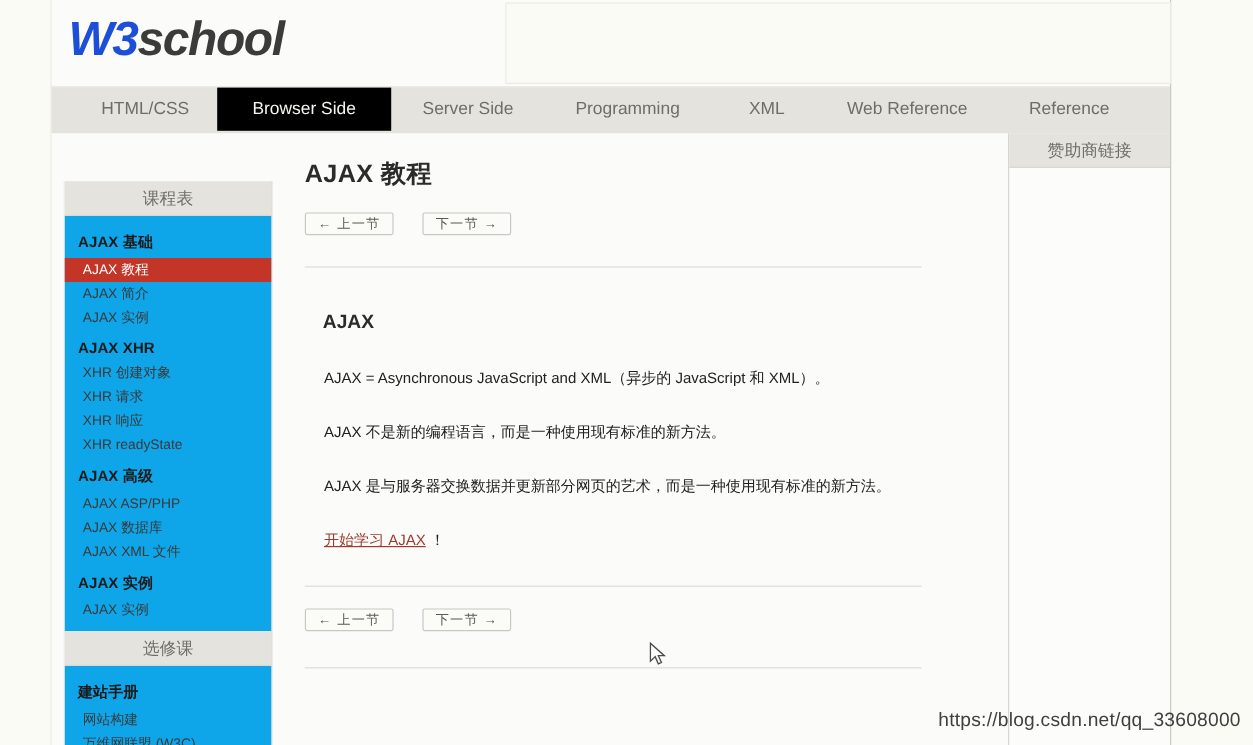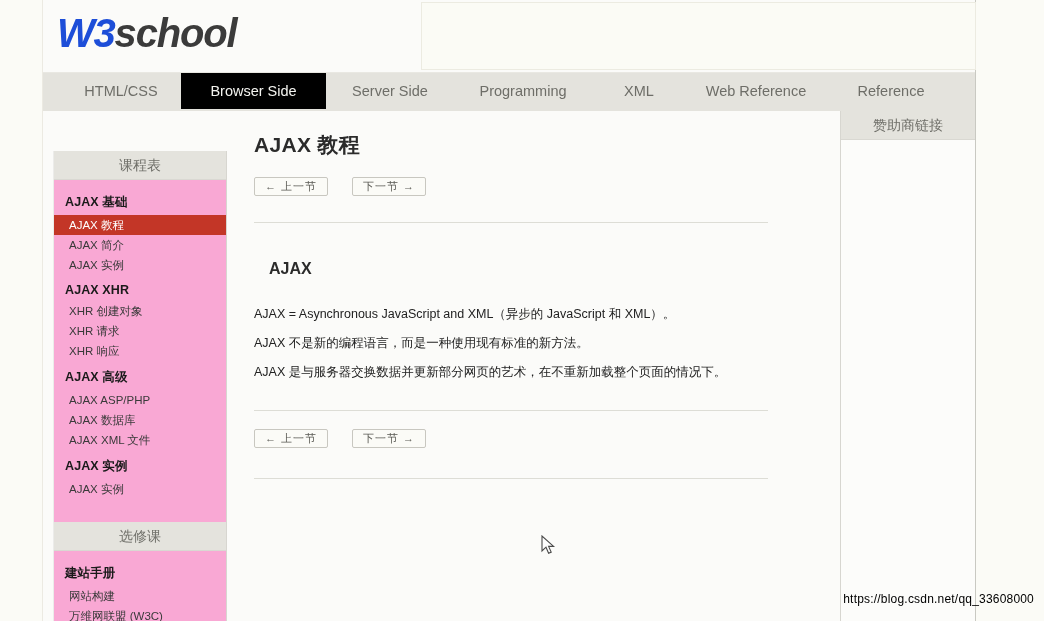--- a/index.html
+++ b/index.html
@@ -115,21 +115,21 @@
   }
   .side-head {
     background: #e4e3dd;
     color: #6f6f69;
     font-size: 14px;
     text-align: center;
     line-height: 28px;
     height: 28px;
     border-bottom: 1px solid #d9d8d2;
   }
-  .side-block { padding: 6px 0 16px 0; background: #f9a8d4; }
+  .side-block { padding: 6px 0 0 0; background: #0ea5e9; }
   .side-group {
     font-size: 12.5px;
     font-weight: bold;
     color: #1a1a1a;
     padding: 8px 0 4px 11px;
     letter-spacing: 0.1px;
   }
   .side-link {
     font-size: 11.5px;
     color: #3a3a3a;
@@ -191,21 +191,21 @@
   }
   .hr-top { margin-top: 26px; }
   #main h2 {
     margin: 15px;
     padding: 22px 0 0 0;
     font-size: 16px;
     font-weight: bold;
     color: #2b2b2b;
   }
   #main p {
-    margin: 0;
+    margin: 16px;
     padding: 13px 0 0 0;
     font-size: 12.5px;
     color: #222222;
     line-height: 16px;
   }
   .doclink {
     color: #9a3b2e;
     text-decoration: underline;
   }
   .hr-mid { margin-top: 30px; }
@@ -222,22 +222,22 @@
     border-left: 1px solid #d7d6d0;
     box-sizing: border-box;
   }
   #rightbar .side-head { border-bottom: 1px solid #d9d8d2; }
 
   
   #watermark {
     position: absolute;
     right: 10px;
     top: 592px;
-    font-size: 12px;
-    color: #000000;
+    font-size: 16px;
+    color: #404040;
     letter-spacing: 0.2px;
     white-space: nowrap;
     pointer-events: none;
   }
 
   
   #cursor {
     position: absolute;
     left: 541px;
     top: 535px;
@@ -280,20 +280,21 @@
 
           <div class="side-group">AJAX 基础</div>
           <div class="side-link active">AJAX 教程</div>
           <div class="side-link">AJAX 简介</div>
           <div class="side-link">AJAX 实例</div>
 
           <div class="side-group">AJAX XHR</div>
           <div class="side-link">XHR 创建对象</div>
           <div class="side-link">XHR 请求</div>
           <div class="side-link">XHR 响应</div>
+          <div class="side-link">XHR readyState</div>
 
           <div class="side-group">AJAX 高级</div>
           <div class="side-link">AJAX ASP/PHP</div>
           <div class="side-link">AJAX 数据库</div>
           <div class="side-link">AJAX XML 文件</div>
 
           <div class="side-group">AJAX 实例</div>
           <div class="side-link">AJAX 实例</div>
 
           <div class="side-sep"></div>
@@ -315,21 +316,22 @@
         <div class="btn-row">
           <div class="navbtn">← 上一节</div>
           <div class="navbtn">下一节 →</div>
         </div>
 
         <div class="hr hr-top"></div>
 
         <h2>AJAX</h2>
         <p>AJAX = Asynchronous JavaScript and XML（异步的 JavaScript 和 XML）。</p>
         <p>AJAX 不是新的编程语言，而是一种使用现有标准的新方法。</p>
-        <p>AJAX 是与服务器交换数据并更新部分网页的艺术，在不重新加载整个页面的情况下。</p>
+        <p>AJAX 是与服务器交换数据并更新部分网页的艺术，而是一种使用现有标准的新方法。</p>
+        <p><span class="doclink">开始学习 AJAX</span>&nbsp;<span>！</span></p>
 
         <div class="hr hr-mid"></div>
 
         <div class="btn-row">
           <div class="navbtn">← 上一节</div>
           <div class="navbtn">下一节 →</div>
         </div>
 
         <div class="hr hr-bot"></div>
       </div>

